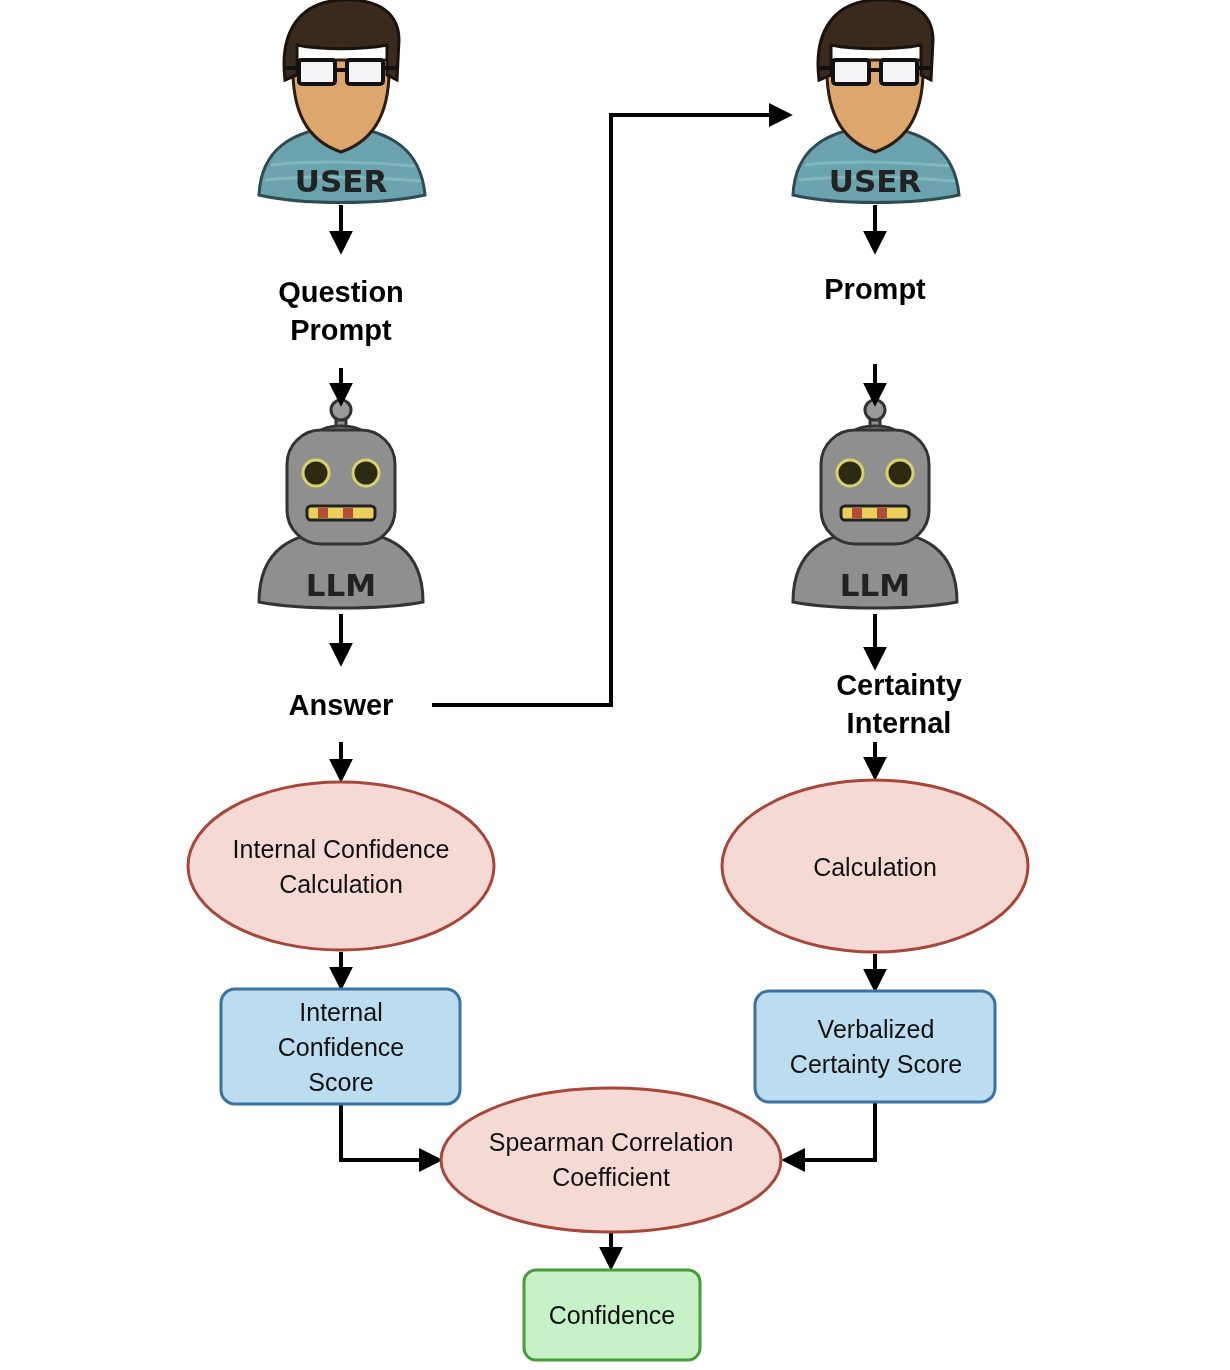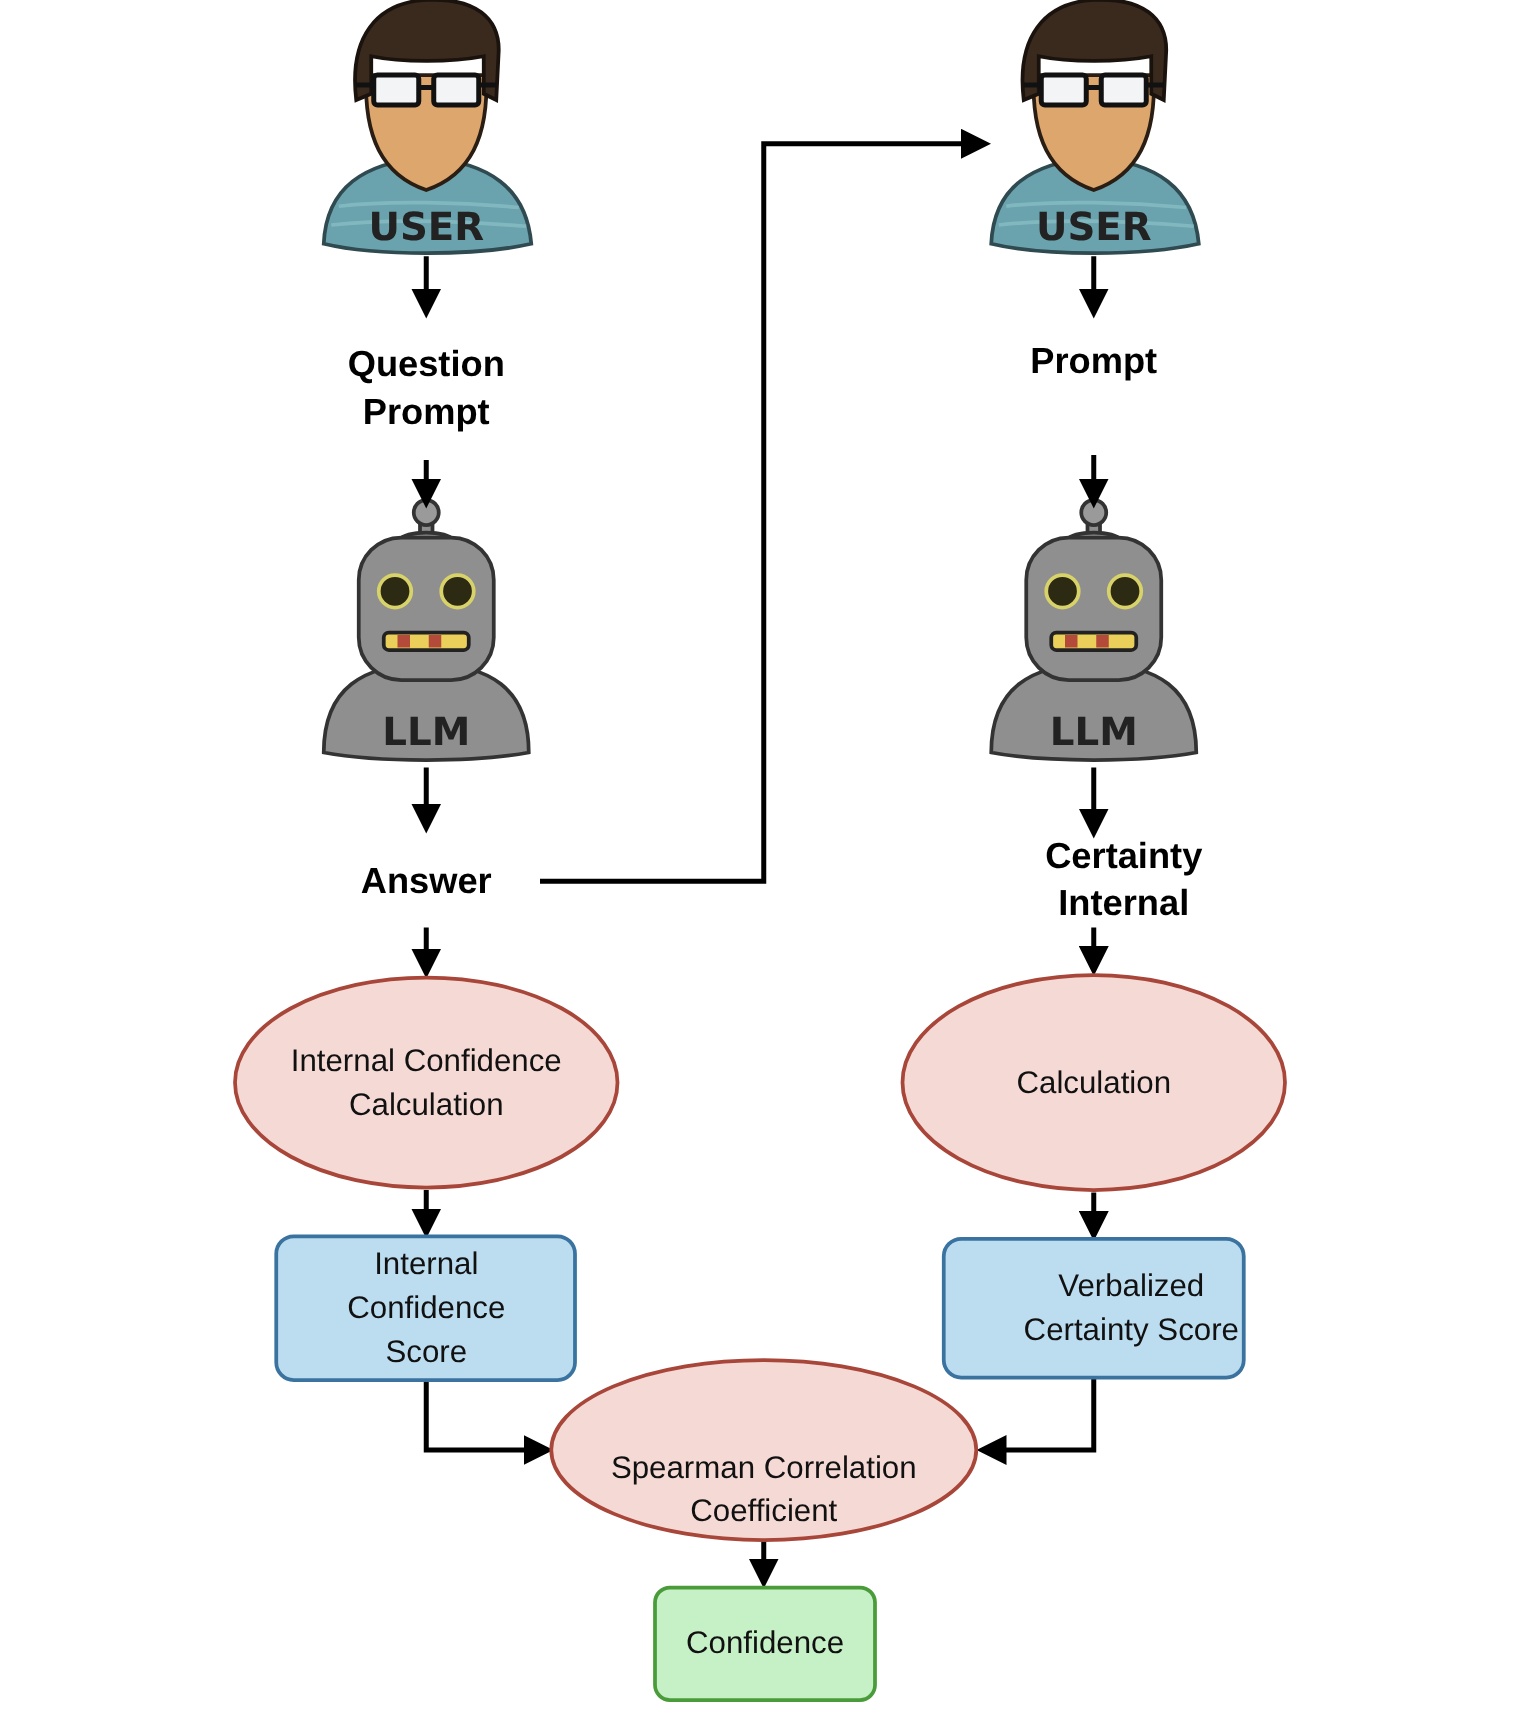--- a/index.html
+++ b/index.html
@@ -118,21 +118,21 @@
   <div>Calculation</div>
 </div>
 <div class="node-text" style="left:875px; top:867px;">
   <div>Calculation</div>
 </div>
 <div class="node-text" style="left:341px; top:1047px;">
   <div>Internal</div>
   <div>Confidence</div>
   <div>Score</div>
 </div>
-<div class="node-text" style="left:905px; top:1047px;text-align:center;">
+<div class="node-text" style="left:876px; top:1047px;text-align:center;">
   <div>Verbalized</div>
   <div>Certainty Score</div>
 </div>
-<div class="node-text" style="left:611px; top:1192px;text-align:center;">
+<div class="node-text" style="left:611px; top:1160px;text-align:center;">
   <div>Spearman Correlation</div>
   <div>Coefficient</div>
 </div>
 <div class="node-text" style="left:612px; top:1315px;">Confidence</div>
 
 </body></html>

